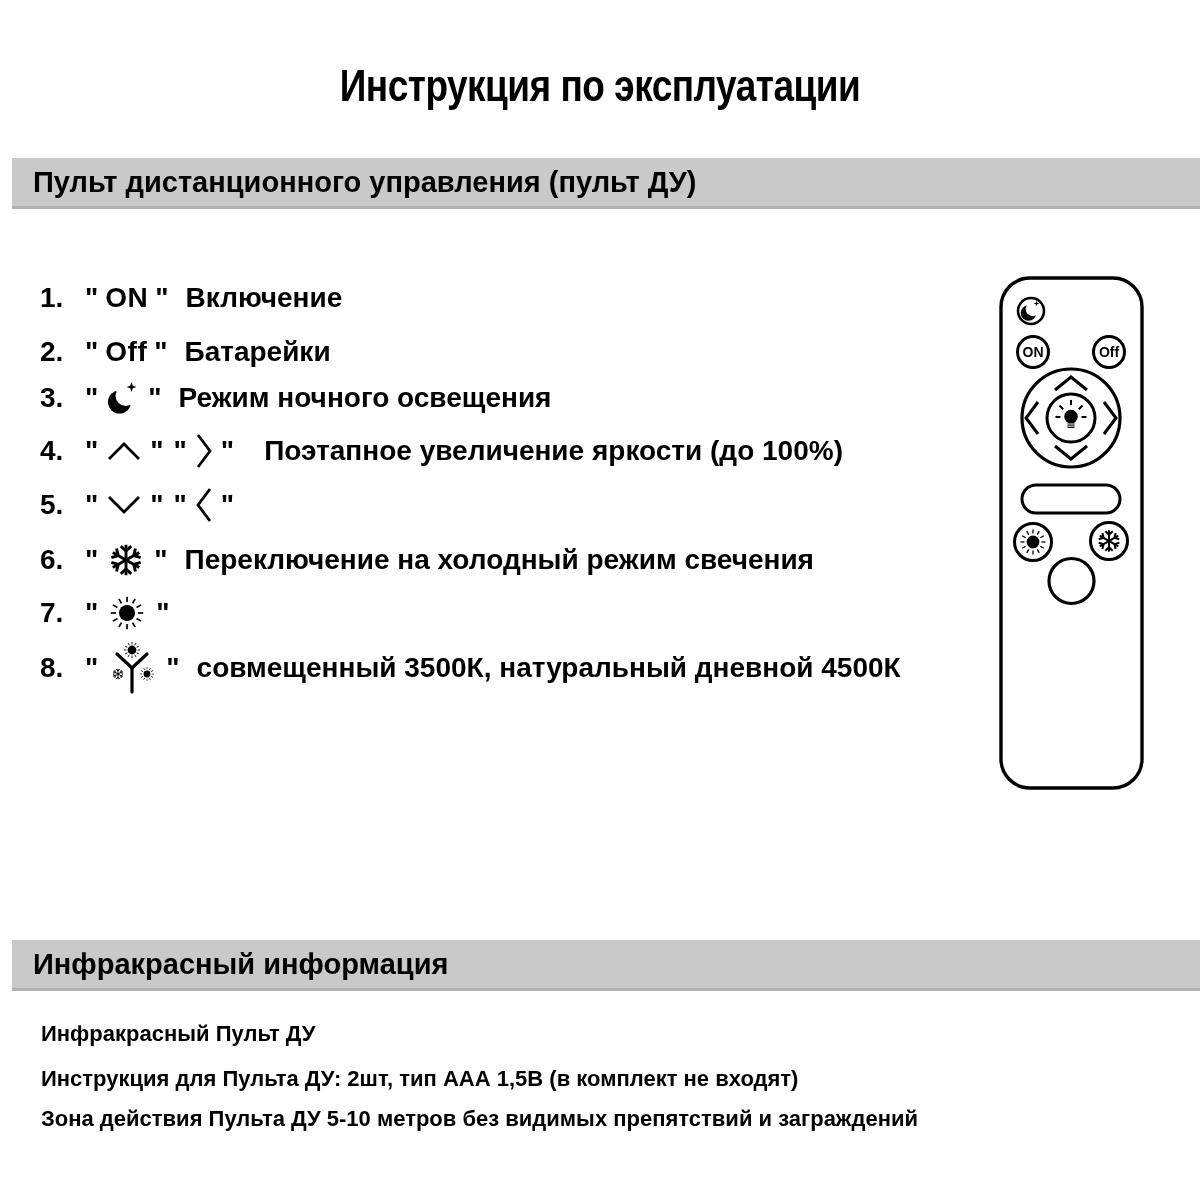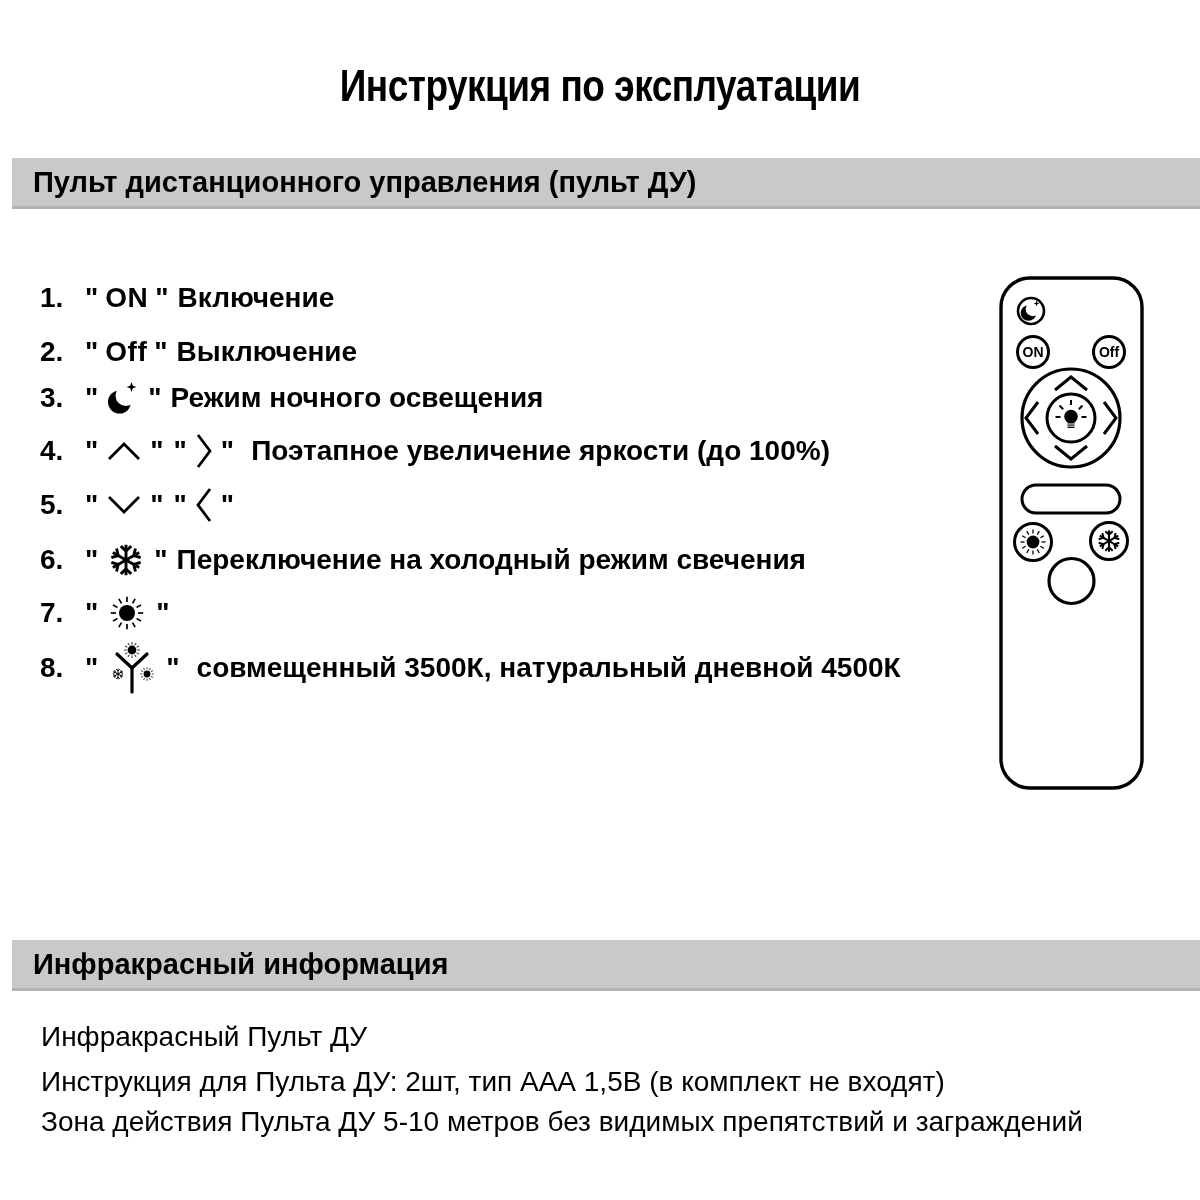--- a/index.html
+++ b/index.html
@@ -23,25 +23,25 @@
   .fn-row{
     position:absolute;left:40px;display:flex;align-items:center;
     font-size:28px;font-weight:bold;white-space:nowrap;
   }
   .r1{top:282px;} .r2{top:336px;} .r3{top:378px;} .r4{top:432px;}
   .r5{top:486px;} .r6{top:540px;} .r7{top:592px;} .r8{top:640px;}
   .num{width:32px;margin-right:8px;}
   .q{margin:0 5px;}
   .keycap{margin:0 2px;letter-spacing:0.5px;}
   .icon{display:inline-flex;align-items:center;justify-content:center;margin:0 3px;}
-  .desc{margin-left:4px;}
-  .desc-far{margin-left:12px;}
+  .desc{margin-left:12px;}
+  .desc-far{margin-left:25px;}
   .desc-2l{margin-left:12px;line-height:32px;white-space:nowrap;}
   .tech-line{
-    position:absolute;left:41px;font-size:28px;font-weight:normal;white-space:nowrap;
+    position:absolute;left:41px;font-size:22px;font-weight:bold;white-space:nowrap;
   }
   .t1{top:1021px;} .t2{top:1066px;} .t3{top:1106px;}
   .remote-wrap{position:absolute;left:999px;top:276px;width:145px;height:514px;}
   svg{display:block;}
   .sprite{position:absolute;width:0;height:0;}
 </style>
 </head>
 <body>
 
 <svg class="sprite" aria-hidden="true">
@@ -92,21 +92,21 @@
   <span class="keycap">ON</span>
   <span class="q">"</span>
   <span class="desc">Включение</span>
 </div>
 
 <div class="fn-row r2">
   <span class="num">2.</span>
   <span class="q">"</span>
   <span class="keycap">Off</span>
   <span class="q">"</span>
-  <span class="desc">Выключение</span>
+  <span class="desc">Батарейки</span>
 </div>
 
 <div class="fn-row r3">
   <span class="num">3.</span>
   <span class="q">"</span>
   <span class="icon">
     <svg width="34" height="40" viewBox="0 0 34 40">
       <circle cx="13.5" cy="24" r="11.5" fill="#000"></circle>
       <circle cx="20" cy="17.5" r="10.5" fill="#fff"></circle>
       <use href="#star4" transform="translate(25.5,9) scale(0.95)" fill="#000"></use>

